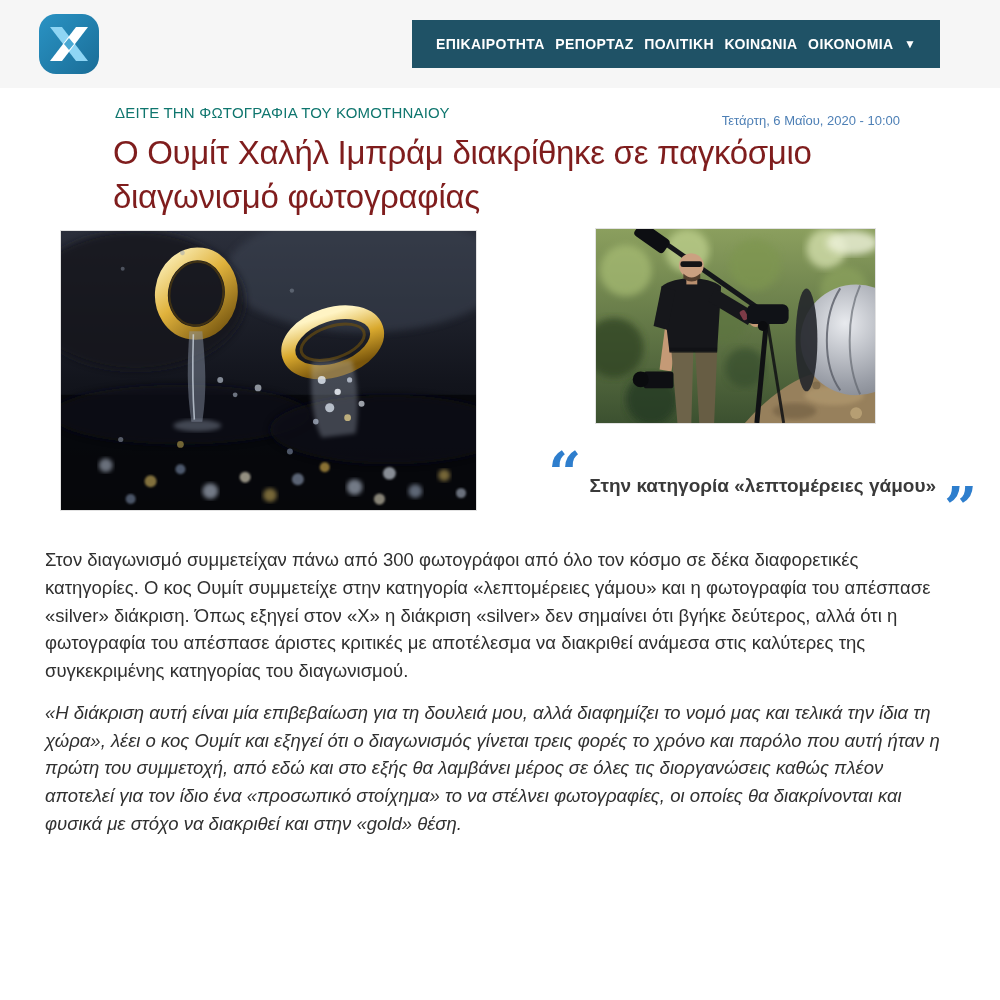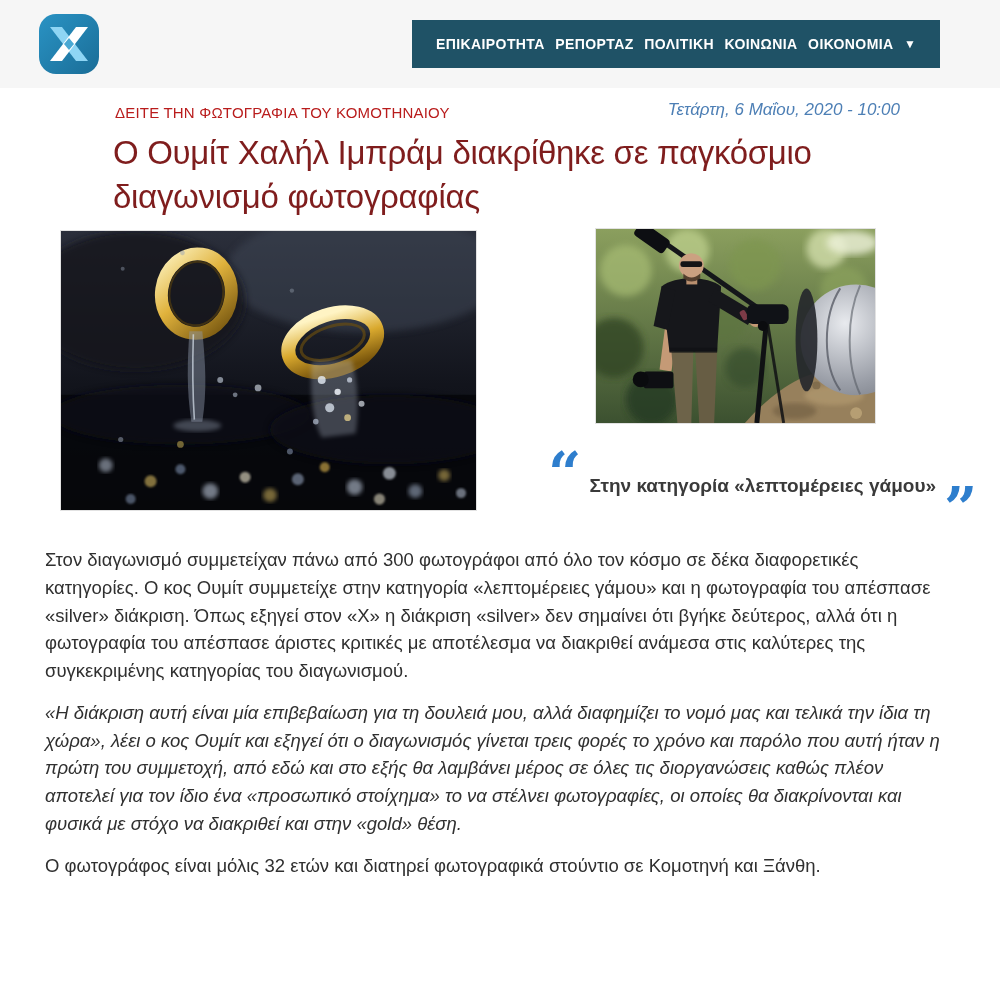--- a/index.html
+++ b/index.html
@@ -34,25 +34,25 @@
   }
   .main-nav a {
     color: #ffffff; font-size: 14px; font-weight: bold; letter-spacing: .4px;
     text-decoration: none; cursor: pointer; white-space: nowrap;
   }
   .nav-caret { color: #ffffff; font-size: 12px; cursor: pointer; }
 
   
   .kicker {
     position: absolute; left: 115px; top: 104px;
-    font-size: 15px; color: #b91c1c; letter-spacing: .2px; text-align: right;
+    font-size: 15px; color: #0f766e; letter-spacing: .2px; text-align: right;
   }
   .article-date {
-    position: absolute; right: 100px; top: 100px;
-    font-size: 17px; font-style: italic; color: #4d7fb5;
+    position: absolute; right: 100px; top: 113px;
+    font-size: 13px; color: #4d7fb5;
   }
   .article-title {
     position: absolute; left: 113px; top: 131px; width: 790px;
     font-size: 33px; font-weight: 500; color: #7f1d1d;
     line-height: 1.33; letter-spacing: -0.3px;
   }
 
   
   figure.photo { position: absolute; border: 1px solid #e2e2e2; overflow: hidden; background:#111; }
   .photo-rings { left: 60px; top: 230px; width: 417px; height: 281px; }
@@ -272,14 +272,13 @@
 
 <div class="pull-quote">
   <span class="q-mark q-open">“</span>
   <span class="q-text">Στην κατηγορία «λεπτομέρειες γάμου»</span>
   <span class="q-mark q-close">”</span>
 </div>
 
 <div class="article-body">
   <p>Στον διαγωνισμό συμμετείχαν πάνω από 300 φωτογράφοι από όλο τον κόσμο σε δέκα διαφορετικές κατηγορίες. Ο κος Ουμίτ συμμετείχε στην κατηγορία «λεπτομέρειες γάμου» και η φωτογραφία του απέσπασε «silver» διάκριση. Όπως εξηγεί στον «Χ» η διάκριση «silver» δεν σημαίνει ότι βγήκε δεύτερος, αλλά ότι η φωτογραφία του απέσπασε άριστες κριτικές με αποτέλεσμα να διακριθεί ανάμεσα στις καλύτερες της συγκεκριμένης κατηγορίας του διαγωνισμού.</p>
   <p class="italic">«Η διάκριση αυτή είναι μία επιβεβαίωση για τη δουλειά μου, αλλά διαφημίζει το νομό μας και τελικά την ίδια τη χώρα», λέει ο κος Ουμίτ και εξηγεί ότι ο διαγωνισμός γίνεται τρεις φορές το χρόνο και παρόλο που αυτή ήταν η πρώτη του συμμετοχή, από εδώ και στο εξής θα λαμβάνει μέρος σε όλες τις διοργανώσεις καθώς πλέον αποτελεί για τον ίδιο ένα «προσωπικό στοίχημα» το να στέλνει φωτογραφίες, οι οποίες θα διακρίνονται και φυσικά με στόχο να διακριθεί και στην «gold» θέση.</p>
-  <p>Ο φωτογράφος είναι μόλις 32 ετών και διατηρεί φωτογραφικά στούντιο σε Κομοτηνή και Ξάνθη.</p>
 </div>
 
 </body></html>

